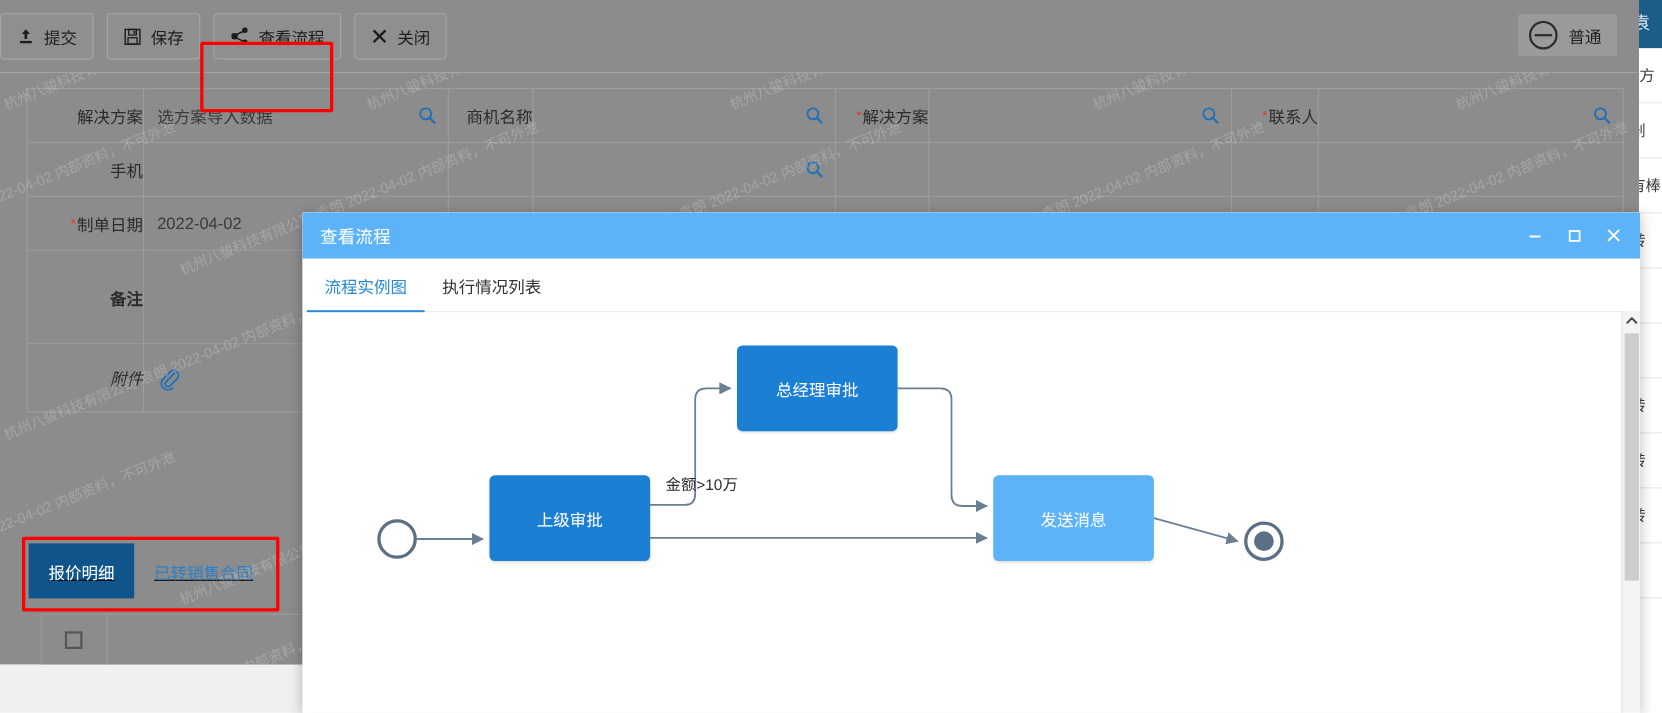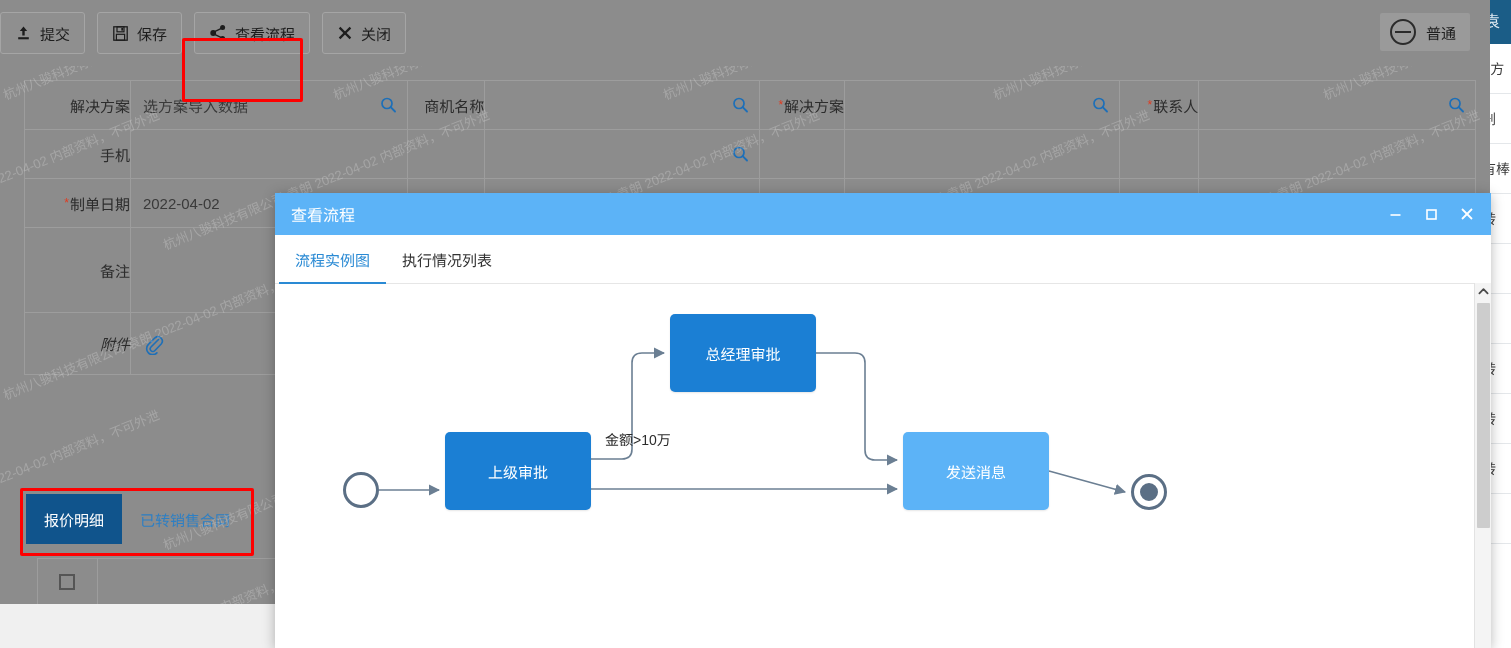--- a/index.html
+++ b/index.html
@@ -231,20 +231,21 @@
   .clip-ico { cursor: pointer; display: flex; align-items: center; }
 
   
   #detail-tabs {
     position: absolute;
     left: 26px;
     top: 428px;
     display: flex;
     height: 50px;
     align-items: stretch;
+    text-decoration: underline;
   }
   .dtab {
     display: flex;
     align-items: center;
     padding: 0 18px;
     font-size: 15px;
     cursor: pointer;
     user-select: none;
   }
   .dtab.active {
@@ -603,21 +604,21 @@
           <div class="fcell label" style="width: 90px; height: 49px;"></div>
           <div class="fcell field" style="width: 290px; height: 49px;">
             <span></span>
           </div>
           <div class="fcell label" style="width: 84px; height: 49px;"></div>
           <div class="fcell field" style="width: 292px; height: 49px;">
             <span></span>
           </div>
         </div>
         <div class="frow">
-          <div class="fcell label" style="width: 112px; height: 85px;">
+          <div class="fcell label" style="width: 112px; height: 85px; font-weight: bold;">
             <span>备注</span>
           </div>
           <div class="fcell field" style="width: 292px; height: 85px;">
             <span></span>
           </div>
           <div class="fcell label" style="width: 82px; height: 85px;"></div>
           <div class="fcell field" style="width: 290px; height: 85px;">
             <span></span>
           </div>
           <div class="fcell label" style="width: 90px; height: 85px;"></div>

